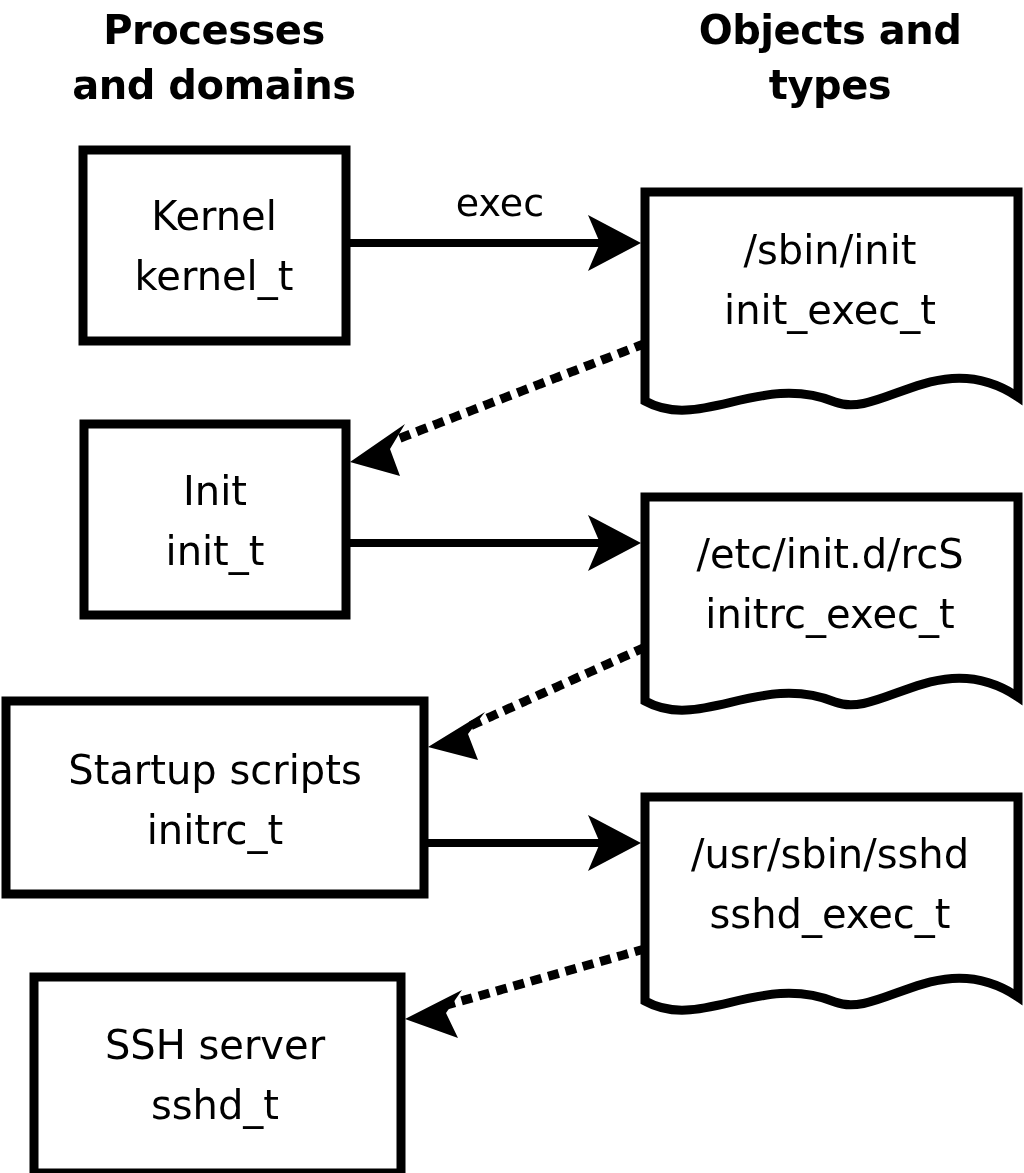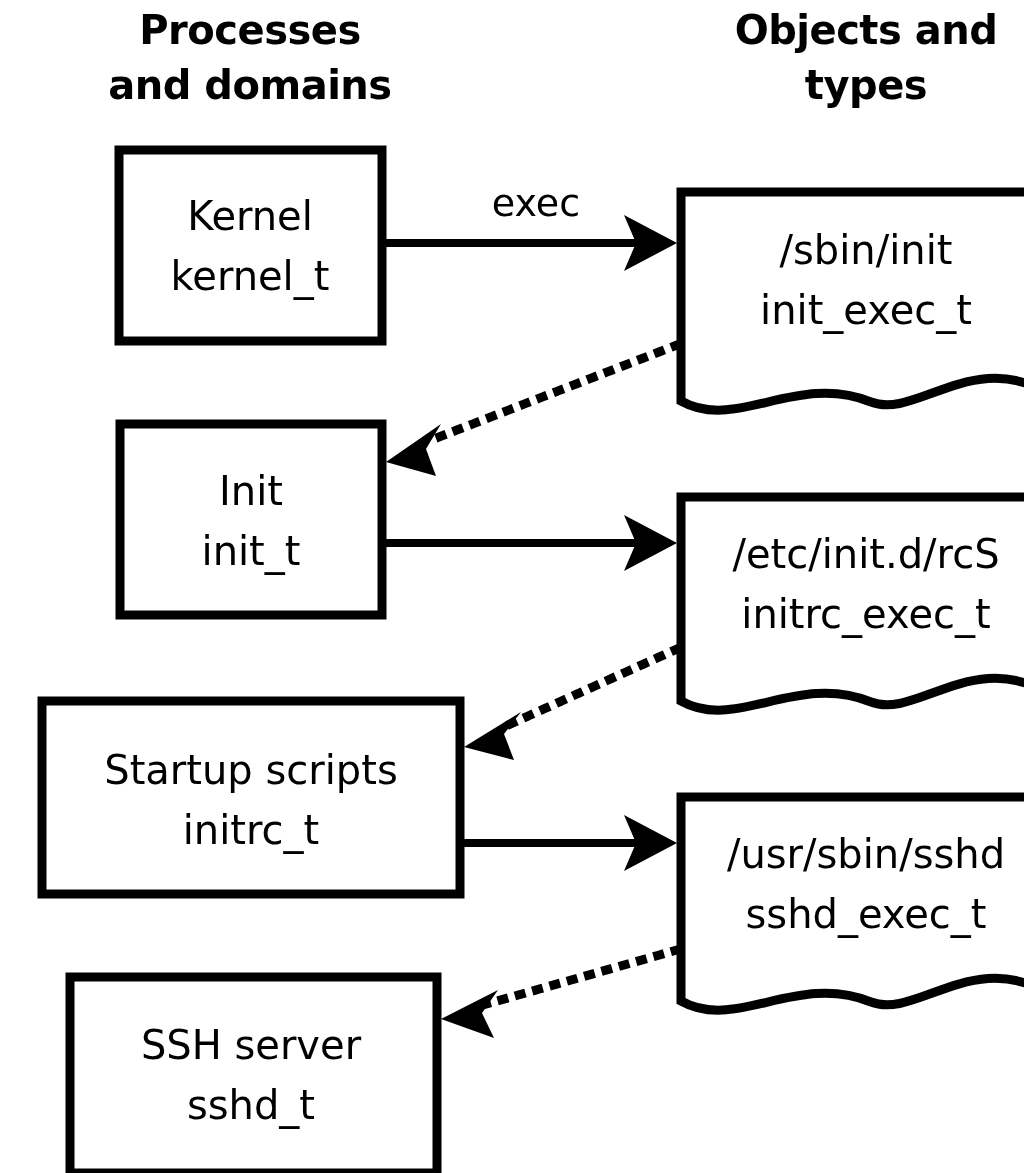--- a/index.html
+++ b/index.html
@@ -11,21 +11,20 @@
     width: 1024px;
     height: 1173px;
     font-family: "DejaVu Sans", sans-serif;
     overflow: hidden;
   }
   #diagram-root {
     position: relative;
     width: 839px;
     height: 1173px;
     background: #ffffff;
-    padding-left: 36px;
   }
   svg.diagram-canvas {
     display: block;
     width: 1024px;
     height: 1173px;
   }
   text {
     fill: #000000;
   }
   .col-header {

